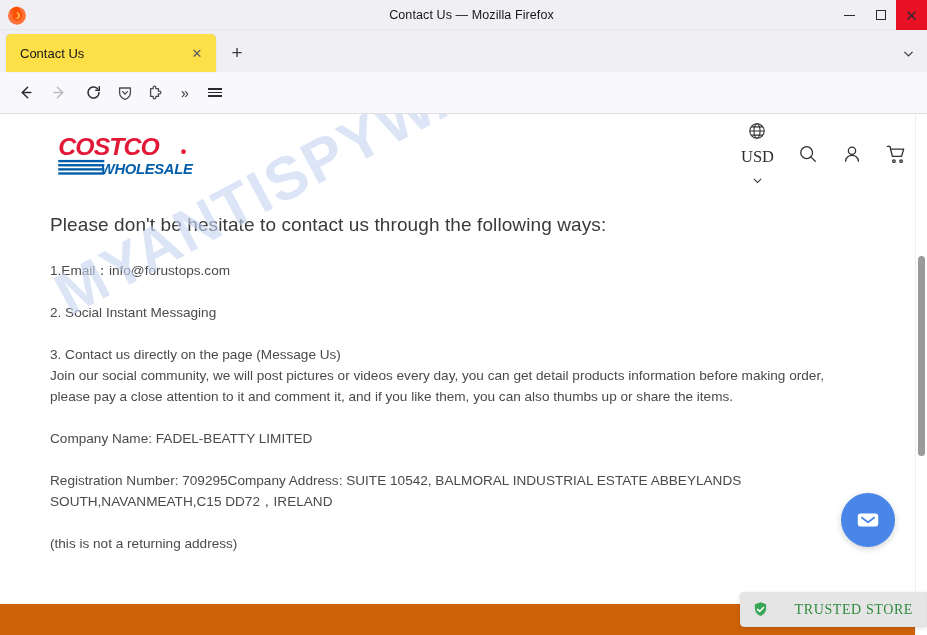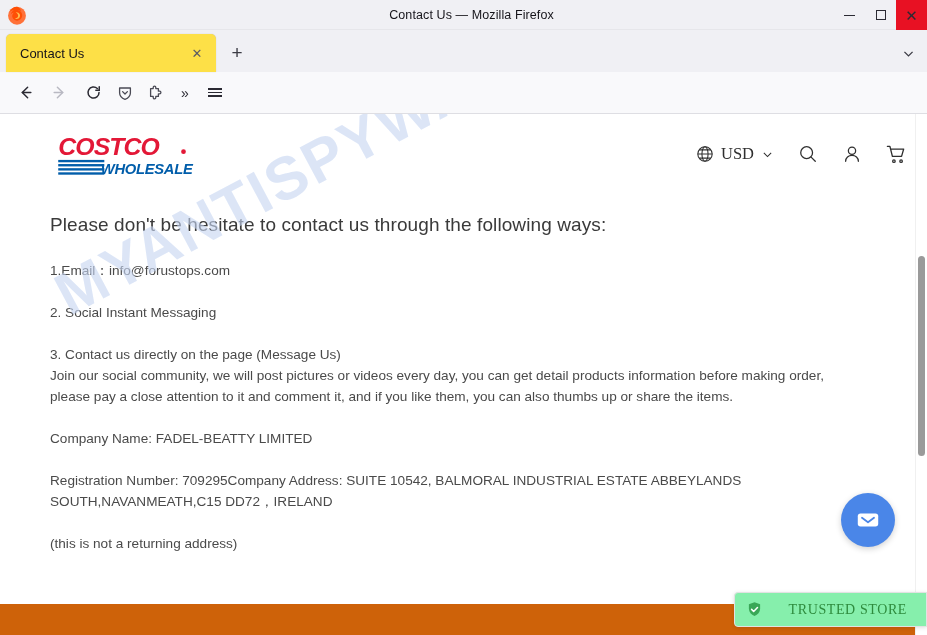--- a/index.html
+++ b/index.html
@@ -87,21 +87,21 @@
     display: flex; align-items: center; height: 80px; padding: 0 20px 0 56px;
   }
   .logo { width: 138px; height: 52px; flex: 0 0 auto; }
   .nav-links { display: flex; align-items: center; gap: 56px; margin-left: 72px; }
   .nav-link {
     font-family: "Liberation Serif", serif;
     font-size: 16.5px; color: #3c3c3c; letter-spacing: .3px; white-space: nowrap;
   }
   .header-right { margin-left: auto; display: flex; align-items: center; gap: 24px; }
   .currency { display:flex; align-items:center; gap: 7px;
-              font-family:"Liberation Serif", serif; font-size: 16.5px; color:#2f2f2f; }
+              font-family:"Liberation Serif", serif; font-size: 16.5px; color:#2f2f2f;flex-direction:column; }
   .hicon { display:flex; align-items:center; justify-content:center; color:#2f2f2f; }
 
   .content { padding: 6px 40px 0 50px; position: relative; }
   .headline {
     font-size: 19px; color: #3a3a3a; font-weight: 400;
     margin: 14px 0 24px 0; letter-spacing: .1px;
   }
   .para {
     font-size: 13.6px; color: #4a4a4a; line-height: 21px;
     margin: 0 0 21px 0; max-width: 830px;
@@ -130,23 +130,23 @@
   }
 
   
   .footer-strip {
     position: absolute; left: 0; right: 0; bottom: 0; height: 31px; background: #ce6209;
   }
 
   
   .trusted {
     position: absolute; right: 0; bottom: 8px;
-    background: #86efac; border: 1px solid #e2e2e2;
+    background: #e5e5e5; border: 1px solid #e2e2e2;
     border-radius: 4px 0 0 4px;
-    padding: 8px 19px 8px 11px;
+    padding: 8px 13px 8px 11px;
     display: flex; align-items: center; gap: 26px;
     box-shadow: 0 1px 4px rgba(0,0,0,.12);
     z-index: 30;
   }
   .trusted-label {
     font-family: "Liberation Serif", serif;
     font-size: 14px; letter-spacing: .6px; color: #2e8b3d;
   }
 
   

